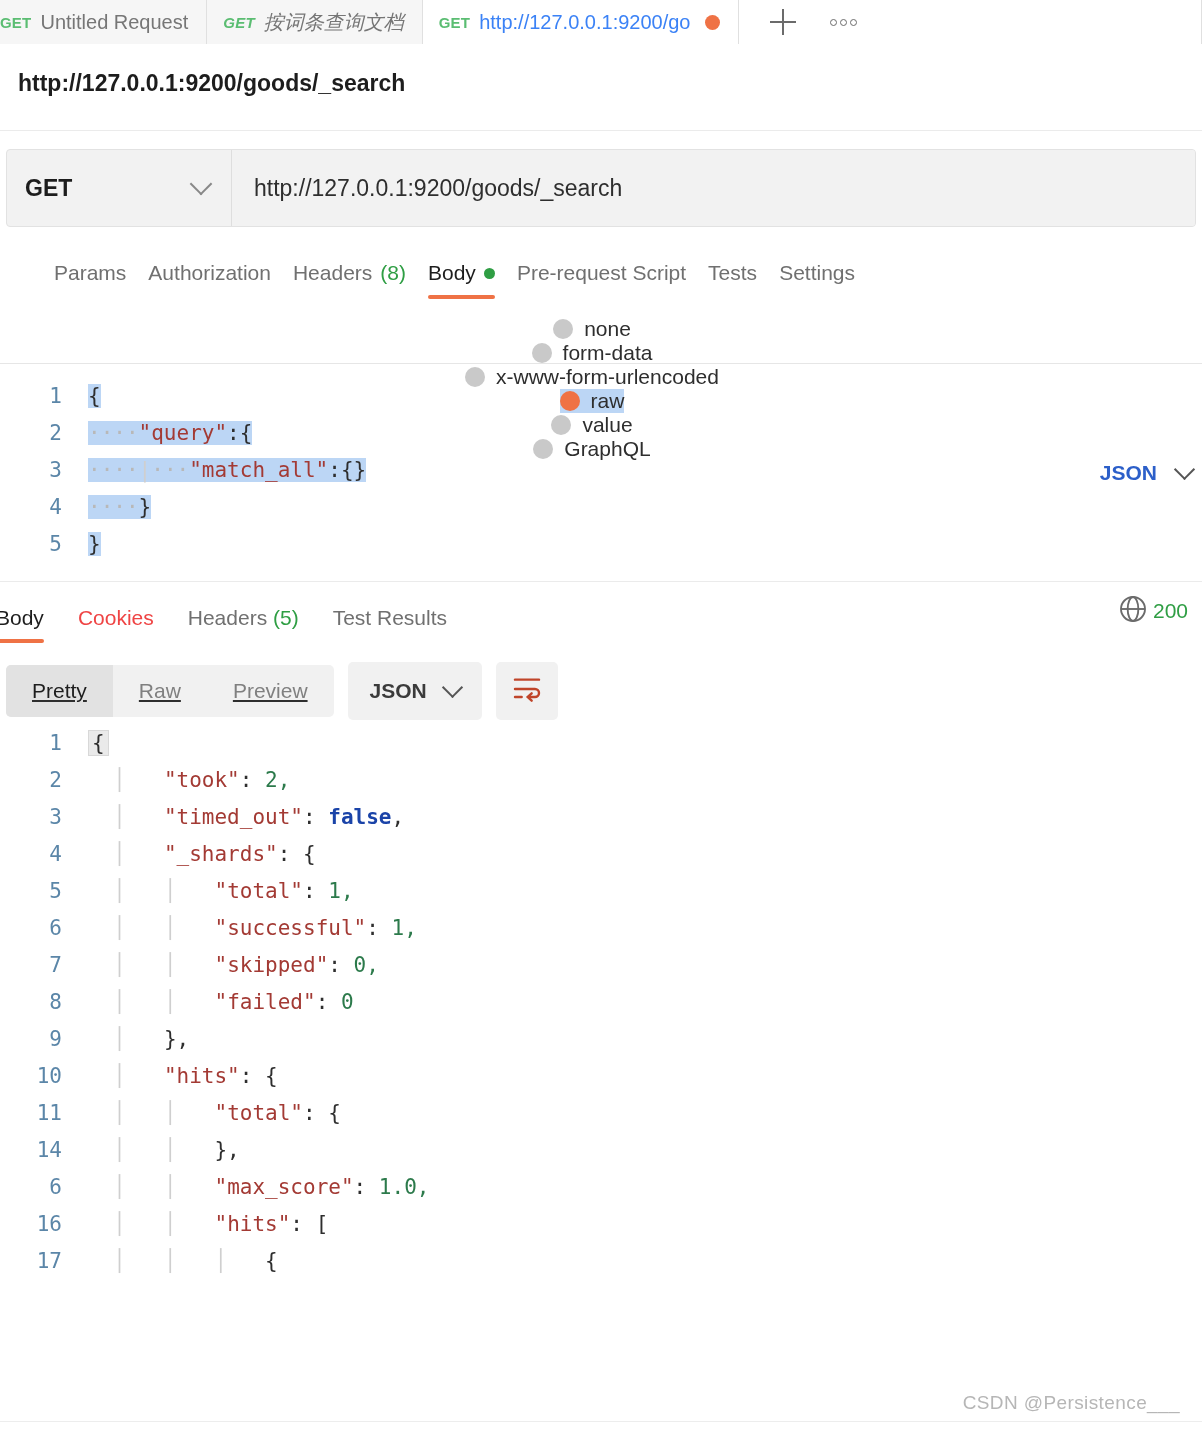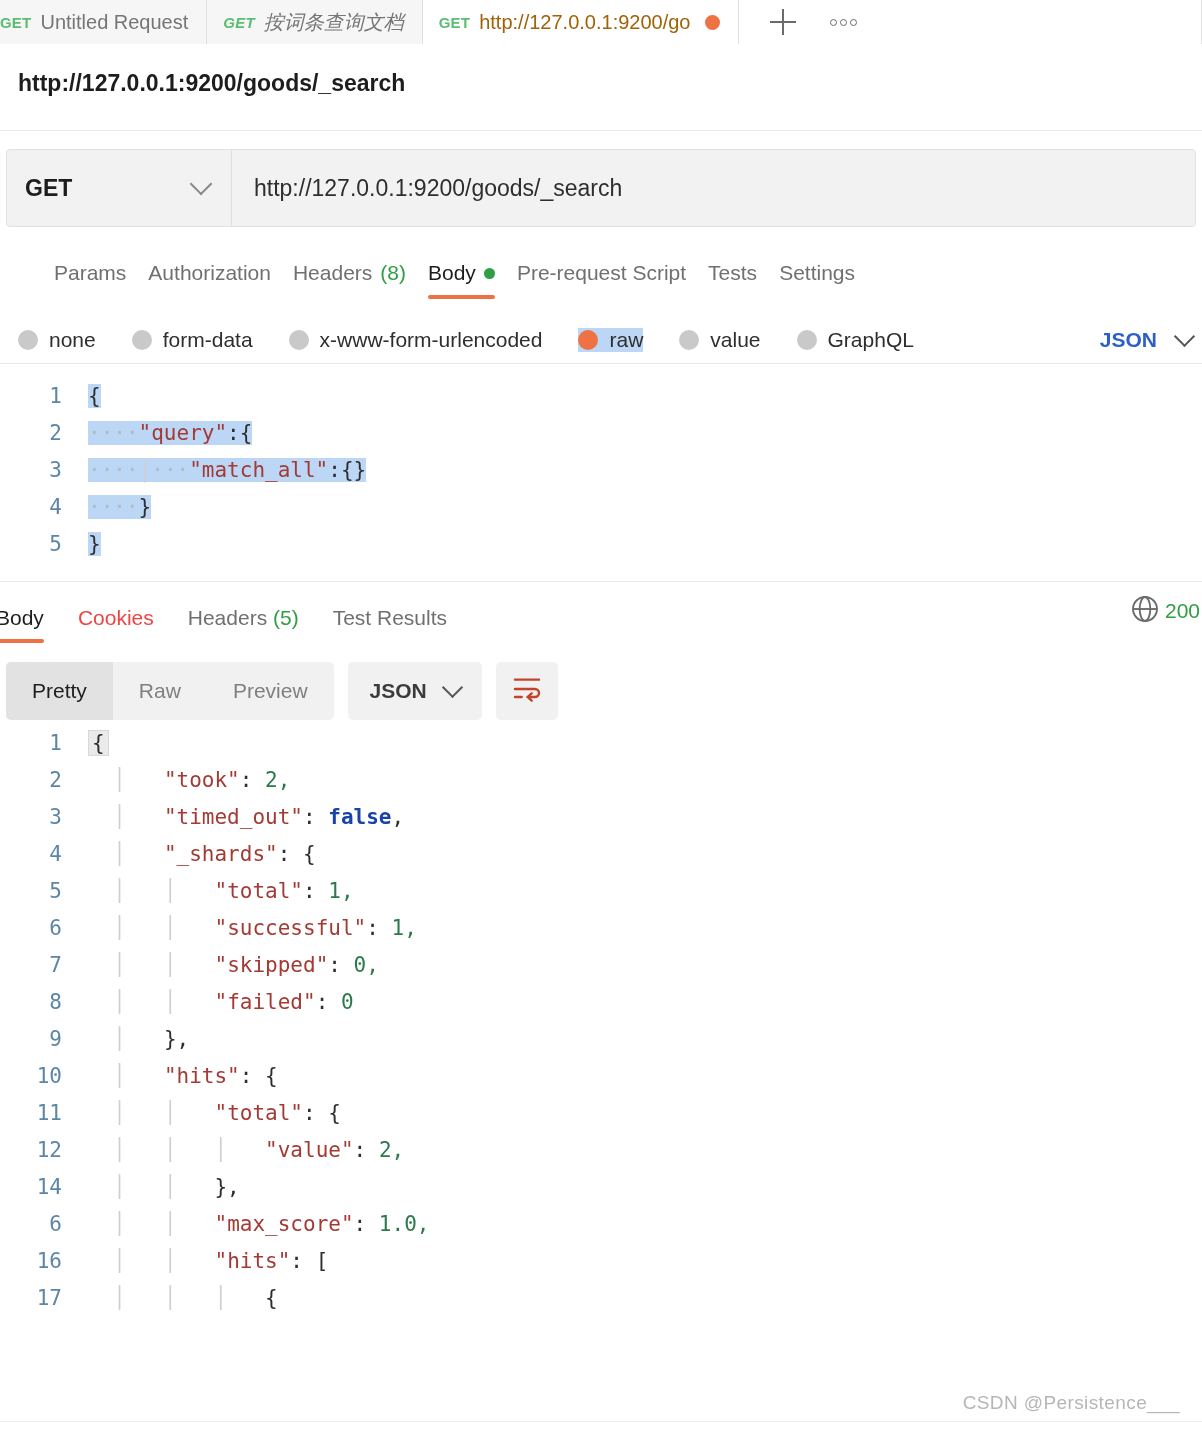--- a/index.html
+++ b/index.html
@@ -42,21 +42,21 @@
     border-right: 1px solid #e0e0e0;
   }
   .tab .verb {
     color: #5bbd72;
     font-size: 15px;
     font-weight: 600;
     letter-spacing: .2px;
   }
   .tab.italic .verb, .tab.italic .tlabel { font-style: italic; }
   .tab .tlabel { font-size: 20px; }
-  .tab.active .tlabel { color: #a16207; }
+  .tab.active .tlabel { color: #3b82f6; }
   .unsaved-dot {
     width: 15px; height: 15px; border-radius: 50%;
     background: #ef7245; flex: 0 0 auto; margin-left: 6px;
   }
   .tab-actions {
     display: flex; align-items: center; gap: 0;
     background: #ffffff;
     border-right: 1px solid #e0e0e0;
     height: 44px;
     flex: 1 1 auto;
@@ -144,20 +144,21 @@
   }
   .rtab .cnt { color: #2f9e44; }
   .green-dot { width: 11px; height: 11px; border-radius: 50%; background: #2f9e44; }
 
   
   .radiorow {
     display: flex; align-items: center;
     padding: 18px 0 0 18px;
     height: 64px;
     gap: 0;
+    flex-direction: column;
   }
   .radio {
     display: flex; align-items: center; gap: 11px;
     margin-right: 36px;
     font-size: 21px; color: #2e2e2e;
     white-space: nowrap;
   }
   .radio .dot {
     width: 20px; height: 20px; border-radius: 50%;
     background: #c9c9c9; flex: 0 0 auto;
@@ -217,34 +218,35 @@
   }
   .resp-tab:first-child { margin-left: -4px; }
   .resp-tab.active { color: #1d1d1d; }
   .resp-tab.active::after {
     content: ""; position: absolute; left: 0; right: 0; bottom: 0;
     height: 4px; background: #ef7245; border-radius: 2px;
   }
   .resp-tab.dark { color: #ef4444; }
   .resp-meta {
     margin-left: auto; display: flex; align-items: center; gap: 4px;
-    padding-bottom: 14px; padding-right: 2px;
+    padding-bottom: 14px; padding-right: 14px;
   }
   .status-code { font-size: 21px; color: #2f9e44; }
 
   
   .resp-toolbar {
     display: flex; align-items: center; gap: 14px;
     padding: 18px 0 0 6px;
     height: 78px;
   }
   .segmented {
     display: flex; align-items: stretch;
     background: #f1f1f1; border-radius: 5px; overflow: hidden;
-    height: 58px;
+    height: 52px;
+    text-decoration: underline;
   }
   .seg {
     display: flex; align-items: center; padding: 0 26px;
     font-size: 21px; color: #808080;
   }
   .seg.active { background: #e2e2e2; color: #1d1d1d; }
   .mini-select {
     display: flex; align-items: center; gap: 18px;
     background: #f1f1f1; border-radius: 5px;
     height: 58px; padding: 0 22px;
@@ -485,24 +487,20 @@
   </div>
   <div class="code-line">
     <span class="ln">10</span>
     <span class="code">  <span class="guide">│</span>   <span class="k">"hits"</span>: {</span>
   </div>
   <div class="code-line">
     <span class="ln">11</span>
     <span class="code">  <span class="guide">│</span>   <span class="guide">│</span>   <span class="k">"total"</span>: {</span>
   </div>
   <div class="code-line">
-    <span class="ln">12</span>
-    <span class="code">  <span class="guide">│</span>   <span class="guide">│</span>   <span class="guide">│</span>   <span class="k">"value"</span>: <span class="num">2,</span></span>
-  </div>
-  <div class="code-line">
     <span class="ln">14</span>
     <span class="code">  <span class="guide">│</span>   <span class="guide">│</span>   },</span>
   </div>
   <div class="code-line">
     <span class="ln">6</span>
     <span class="code">  <span class="guide">│</span>   <span class="guide">│</span>   <span class="k">"max_score"</span>: <span class="num">1.0,</span></span>
   </div>
   <div class="code-line">
     <span class="ln">16</span>
     <span class="code">  <span class="guide">│</span>   <span class="guide">│</span>   <span class="k">"hits"</span>: [</span>

